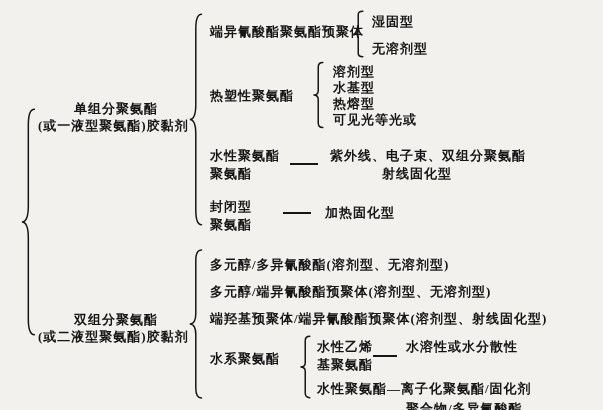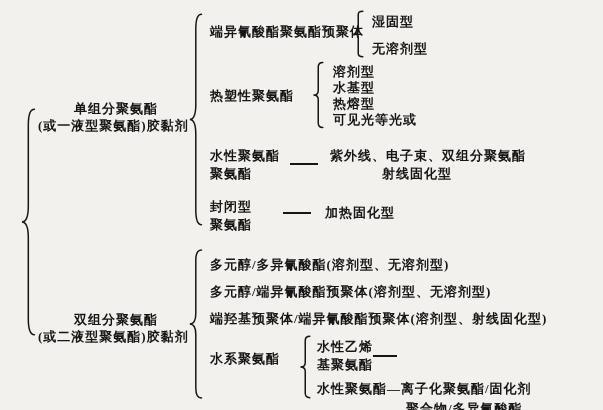--- a/index.html
+++ b/index.html
@@ -90,17 +90,18 @@
   <span class="t" style="left:210px; top:311px;">端羟基预聚体/端异氰酸酯预聚体(溶剂型、射线固化型)</span>
 
   <span class="t" style="left:210px; top:351px;">水系聚氨酯</span>
   <svg class="brace" style="left:299px; top:336px; width:12px; height:62px;" viewBox="0 0 10 100" preserveAspectRatio="none">
     <path d="M9,0.6 Q5.2,0.6 5.2,7.5 L5.2,43 Q5.2,50 1.2,50 Q5.2,50 5.2,57 L5.2,92.5 Q5.2,99.4 9,99.4"></path>
   </svg>
 
   <span class="t" style="left:317px; top:339px;">水性乙烯</span>
   <span class="t" style="left:317px; top:357px;">基聚氨酯</span>
   <div class="dash" style="left:373px; top:355px; width:24px;"></div>
+  <span class="t" style="left:406px; top:339px;">水溶性或水分散性</span>
   <span class="t" style="left:406px; top:357px;margin-top:44px;">聚合物/多异氰酸酯</span>
 
   <span class="t" style="left:317px; top:381px;">水性聚氨酯—离子化聚氨酯/固化剂</span>
 
 </div>
 
 </body></html>

